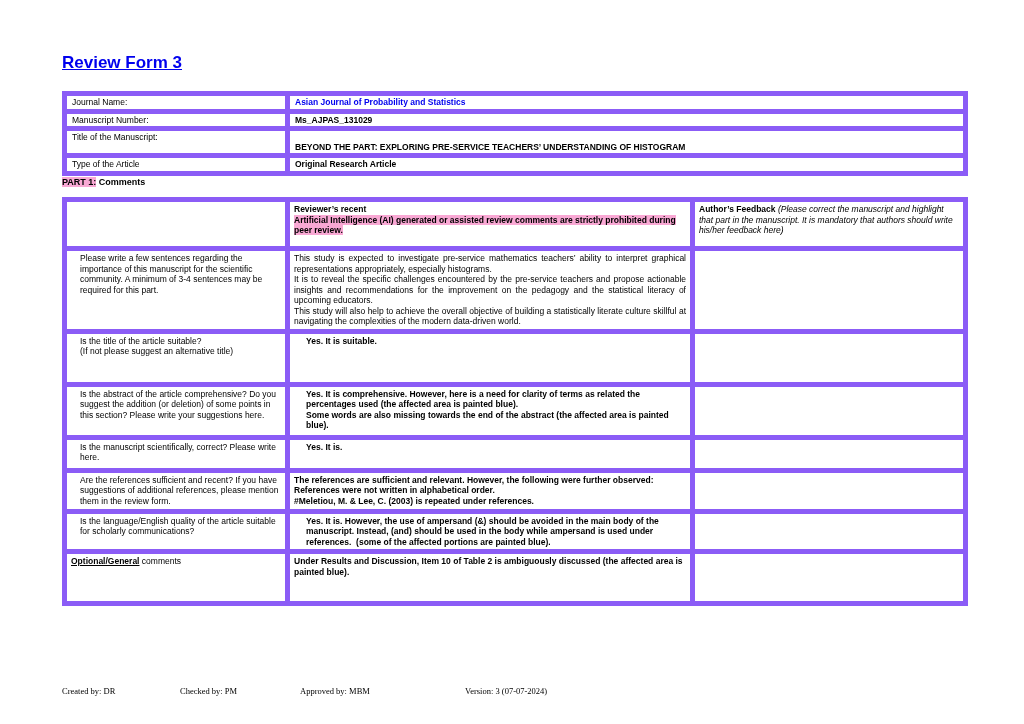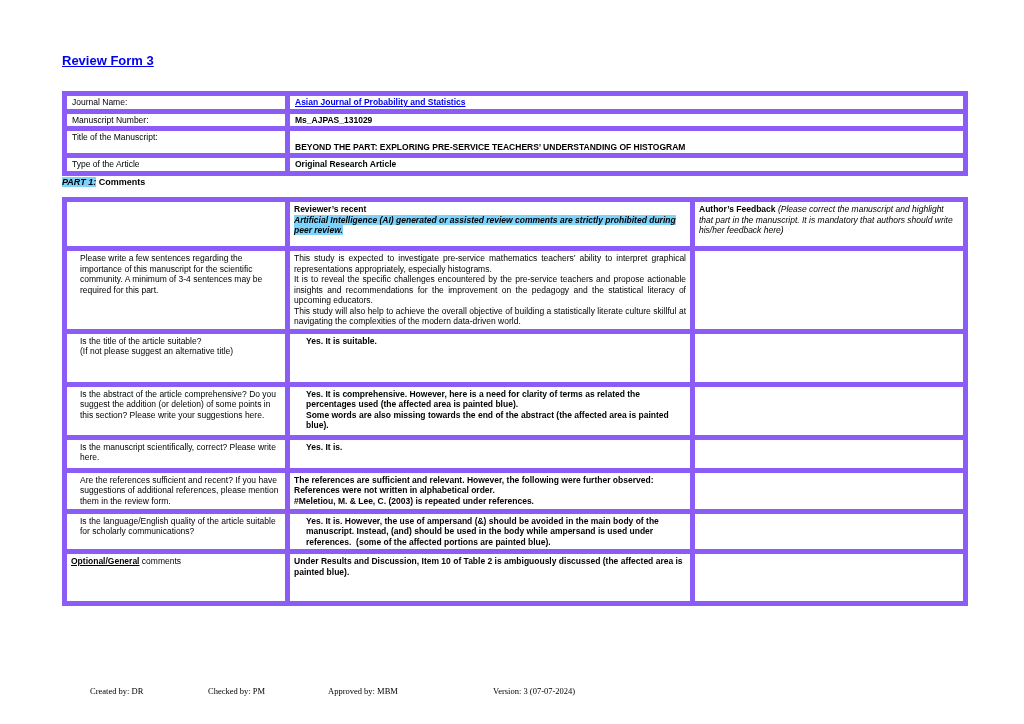--- a/index.html
+++ b/index.html
@@ -8,51 +8,51 @@
     width:1024px; height:724px;
     font-family:"Liberation Sans", sans-serif;
     color:#000;
     position:relative;
     overflow:hidden;
   }
   .page { position:absolute; left:0; top:0; width:1024px; height:724px; background:#fff; }
 
   .doc-title {
     position:absolute; left:62px; top:53px;
-    font-size:13px; font-weight:bold;
+    font-size:17px; font-weight:bold;
     color:#0000EE; text-decoration:underline;
   }
 
   table { border-collapse:collapse; table-layout:fixed; }
   td { border:5px solid #8b5cf6; vertical-align:top; font-size:8.5px; line-height:10.5px; }
 
   .header-table { position:absolute; left:62px; top:91px; width:901px; }
   .header-table td { padding:1px 5px; }
   .hv { font-weight:bold; }
-  .link { color:#0000EE; text-decoration:underline; font-weight:bold; cursor:pointer; }
+  .link { color:#0000EE; font-weight:bold; cursor:pointer; }
   .vbottom { vertical-align:bottom; }
 
   .part1 { position:absolute; left:62px; top:177px; font-size:9px; font-weight:bold; }
-  .hl { background:#7dd3fc;font-style:italic; }
+  .hl { background:#f9a8d4; }
 
   .main-table { position:absolute; left:62px; top:197px; width:901px; }
   .main-table td { padding:2px 4px; }
   .b { font-weight:bold; }
   .i { font-style:italic; }
   .q { font-weight:normal; padding:2px 6px 2px 13px !important; white-space:pre-wrap; }
   .q-noindent { font-weight:bold; padding:2px 4px !important;margin-top:36px; }
   .q-rest { font-weight:normal; }
   .u { text-decoration:underline; }
   .c { white-space:pre-wrap; }
   .cb { font-weight:bold; }
   .indent { padding-left:16px !important; }
   .justify { text-align:justify;margin-top:28px; }
 
   .footer { position:absolute; left:0; top:686px; width:912px; height:14px;
-            font-family:"Liberation Serif", serif; font-size:8.5px;margin-left:28px; }
+            font-family:"Liberation Serif", serif; font-size:8.5px; }
   .footer span { position:absolute; top:0; }
   .f-created  { left:62px; }
   .f-checked  { left:180px; }
   .f-approved { left:300px; }
   .f-version  { left:465px; }
 </style>
 </head>
 <body>
 
 <div class="page">

